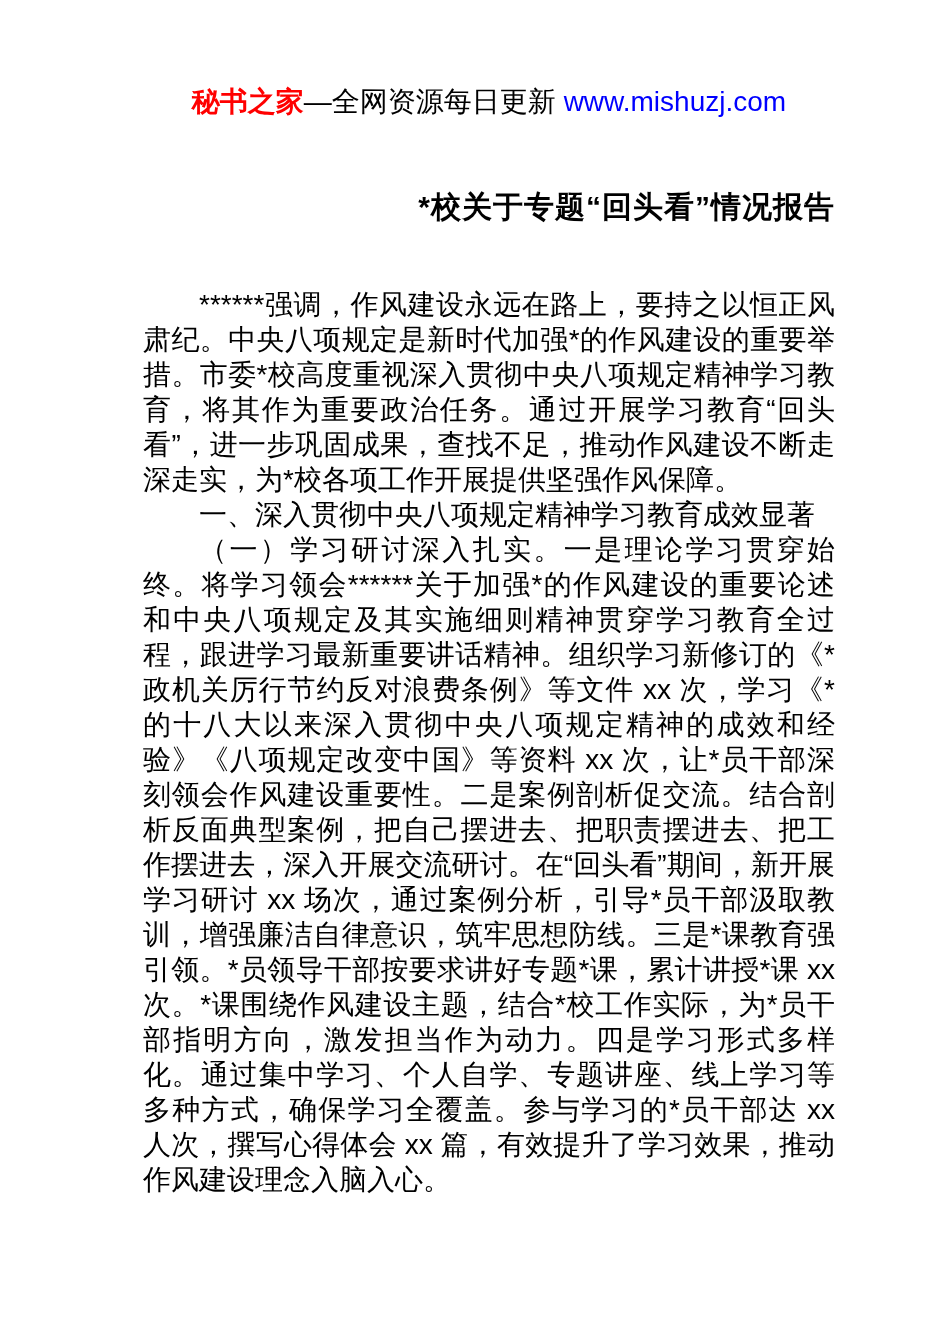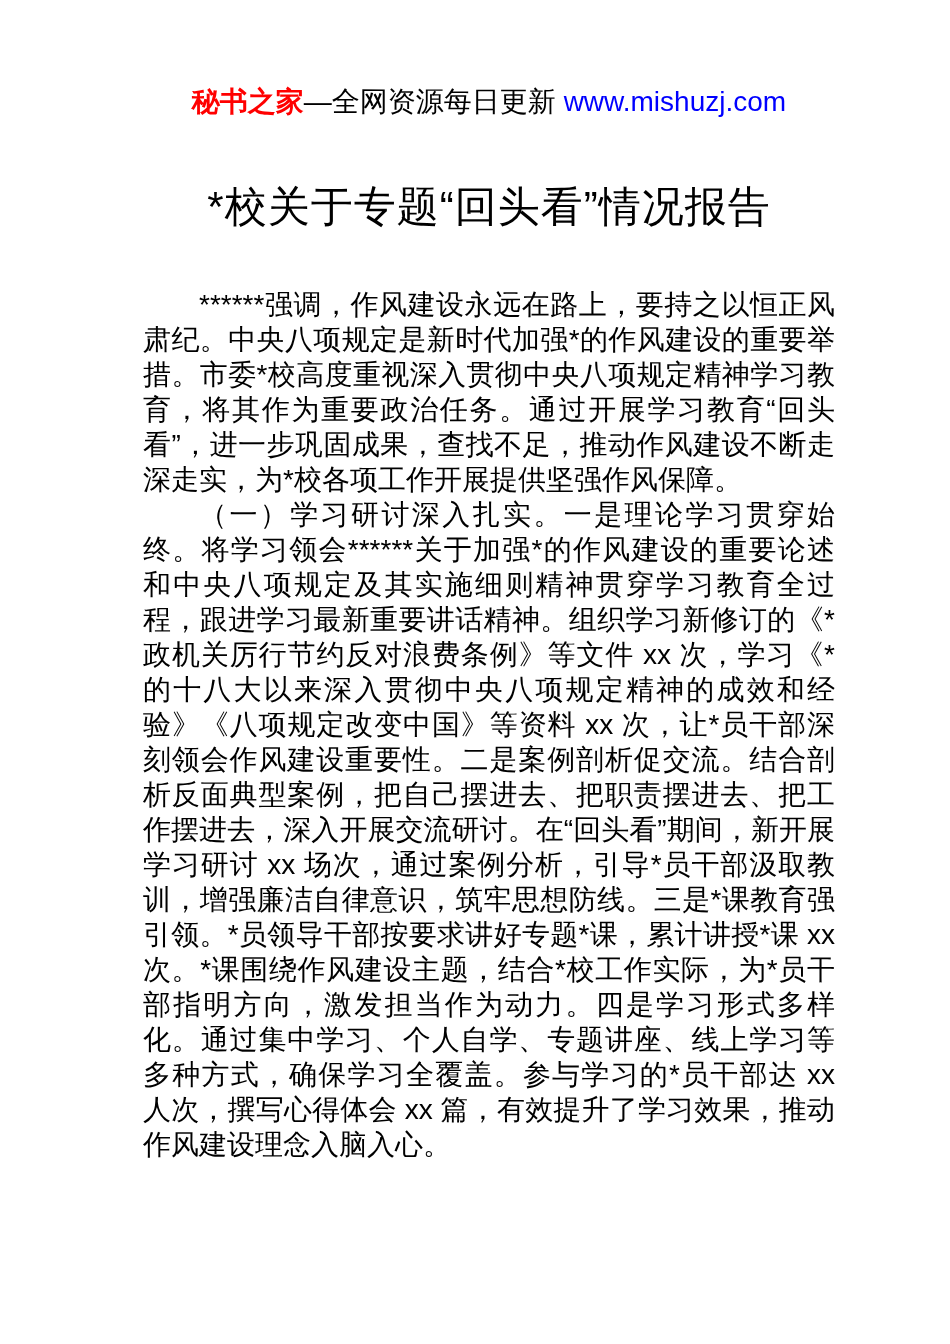--- a/index.html
+++ b/index.html
@@ -34,24 +34,24 @@
     font-weight: normal;
     color: #000000;
   }
   .site-url {
     font-weight: normal;
     text-decoration: none;
     cursor: pointer;
   }
   .doc-title {
     margin: 62px 0 0 0;
-    text-align: center;
-    font-size: 42px;
+    text-align: right;
+    font-size: 30px;
     line-height: 50px;
-    font-weight: 400;
+    font-weight: 700;
     letter-spacing: 1px;
   }
   .doc-body {
     margin-top: 55px;
     font-size: 28px;
     line-height: 35px;
     text-align: justify;
     text-justify: inter-ideograph;
   }
   .para {
@@ -65,16 +65,17 @@
 <body>
 
 <div class="page">
 
   <div class="doc-header"><span class="site-name" style="color: rgb(255, 0, 0);">秘书之家</span><span class="site-tagline" style="color: rgb(0, 0, 0);">—全网资源每日更新 </span><span class="site-url" style="color: rgb(0, 0, 255);">www.mishuzj.com</span></div>
 
   <h1 class="doc-title">*校关于专题“回头看”情况报告</h1>
 
   <div class="doc-body">
       <p class="para body">******强调，作风建设永远在路上，要持之以恒正风肃纪。中央八项规定是新时代加强*的作风建设的重要举措。市委*校高度重视深入贯彻中央八项规定精神学习教育，将其作为重要政治任务。通过开展学习教育“回头看”，进一步巩固成果，查找不足，推动作风建设不断走深走实，为*校各项工作开展提供坚强作风保障。</p>
+      <p class="para heading">一、深入贯彻中央八项规定精神学习教育成效显著</p>
       <p class="para body">（一）学习研讨深入扎实。一是理论学习贯穿始终。将学习领会******关于加强*的作风建设的重要论述和中央八项规定及其实施细则精神贯穿学习教育全过程，跟进学习最新重要讲话精神。组织学习新修订的《*政机关厉行节约反对浪费条例》等文件 xx 次，学习《*的十八大以来深入贯彻中央八项规定精神的成效和经验》《八项规定改变中国》等资料 xx 次，让*员干部深刻领会作风建设重要性。二是案例剖析促交流。结合剖析反面典型案例，把自己摆进去、把职责摆进去、把工作摆进去，深入开展交流研讨。在“回头看”期间，新开展学习研讨 xx 场次，通过案例分析，引导*员干部汲取教训，增强廉洁自律意识，筑牢思想防线。三是*课教育强引领。*员领导干部按要求讲好专题*课，累计讲授*课 xx 次。*课围绕作风建设主题，结合*校工作实际，为*员干部指明方向，激发担当作为动力。四是学习形式多样化。通过集中学习、个人自学、专题讲座、线上学习等多种方式，确保学习全覆盖。参与学习的*员干部达 xx 人次，撰写心得体会 xx 篇，有效提升了学习效果，推动作风建设理念入脑入心。</p>
     </div>
 
 </div>
 
 </body></html>

